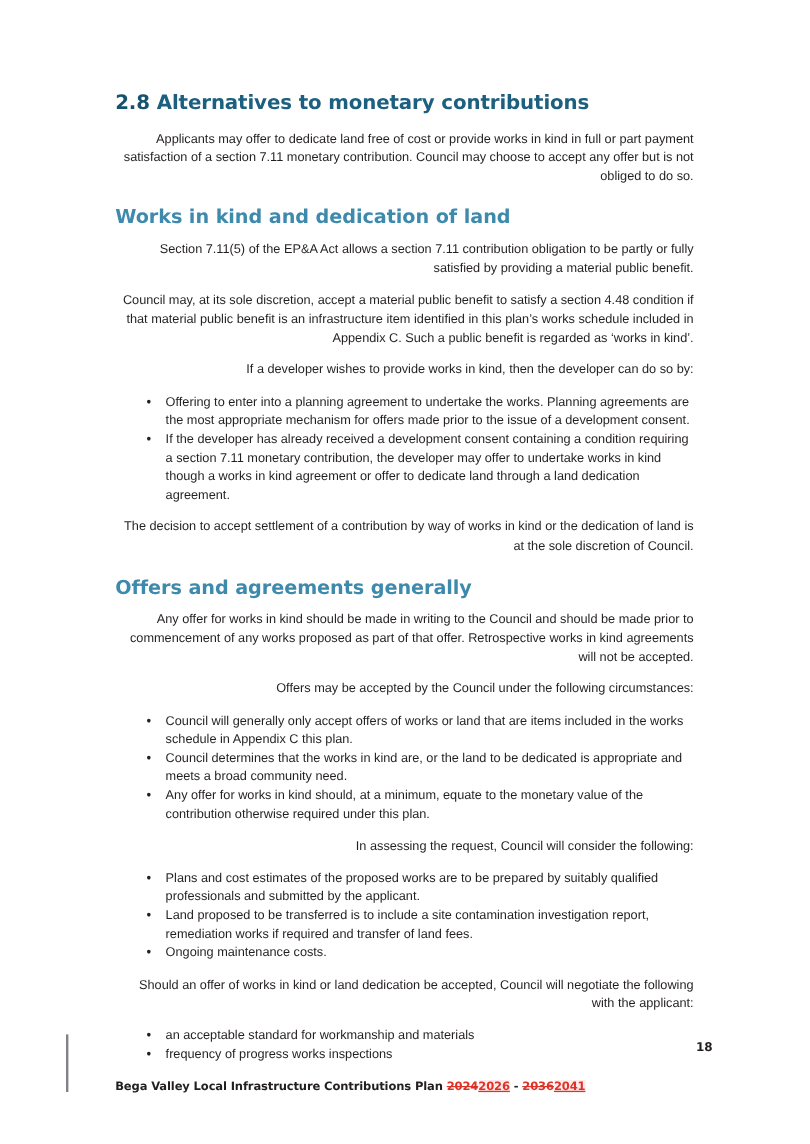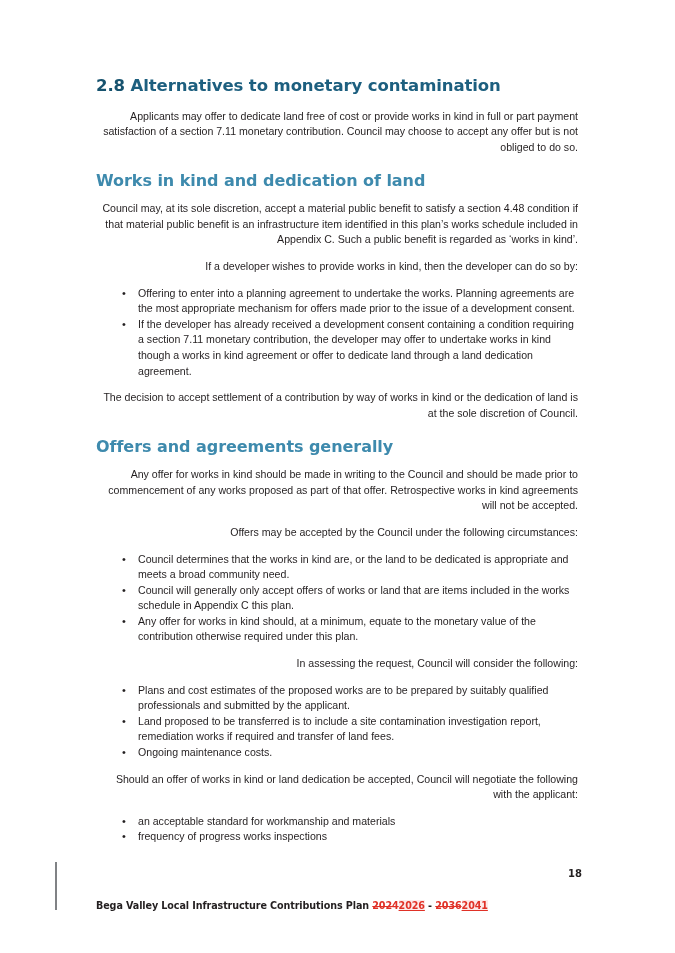--- a/index.html
+++ b/index.html
@@ -112,21 +112,21 @@
   .footer-title .ins {
     color: #e03127;
     text-decoration: underline;
     background: #fdeaea;
   }
   .footer-title .sep {
     color: #231f20;
   }
   .page-number {
     position: absolute;
-    left: 472px;
+    left: 484px;
     top: 0;
     font-family: "DejaVu Sans", sans-serif;
     font-size: 10px;
     font-weight: 700;
     color: #231f20;
   }
 
   
   .change-bar {
     position: absolute;
@@ -139,45 +139,46 @@
 </style>
 </head>
 <body>
 
 <div class="page">
 
   <div class="content">
 
     <h2 class="section-heading">
       <span class="num">2.8</span>
-      <span>Alternatives to monetary contamination</span>
+      <span>Alternatives to monetary contributions</span>
     </h2>
 
     <p class="body-text">Applicants may offer to dedicate land free of cost or provide works in kind in full or part payment satisfaction of a section 7.11 monetary contribution. Council may choose to accept any offer but is not obliged to do so.</p>
 
     <h3 class="sub-heading">Works in kind and dedication of land</h3>
 
+    <p class="body-text">Section 7.11(5) of the EP&amp;A Act allows a section 7.11 contribution obligation to be partly or fully satisfied by providing a material public benefit.</p>
     <p class="body-text">Council may, at its sole discretion, accept a material public benefit to satisfy a section 4.48 condition if that material public benefit is an infrastructure item identified in this plan’s works schedule included in Appendix C. Such a public benefit is regarded as ‘works in kind’.</p>
     <p class="body-text">If a developer wishes to provide works in kind, then the developer can do so by:</p>
 
     <ul class="bullets">
       <li>Offering to enter into a planning agreement to undertake the works. Planning agreements are the most appropriate mechanism for offers made prior to the issue of a development consent.</li>
       <li>If the developer has already received a development consent containing a condition requiring a section 7.11 monetary contribution, the developer may offer to undertake works in kind though a works in kind agreement or offer to dedicate land through a land dedication agreement.</li>
     </ul>
 
     <p class="body-text">The decision to accept settlement of a contribution by way of works in kind or the dedication of land is at the sole discretion of Council.</p>
 
     <h3 class="sub-heading">Offers and agreements generally</h3>
 
     <p class="body-text">Any offer for works in kind should be made in writing to the Council and should be made prior to commencement of any works proposed as part of that offer. Retrospective works in kind agreements will not be accepted.</p>
     <p class="body-text">Offers may be accepted by the Council under the following circumstances:</p>
 
     <ul class="bullets">
+      <li>Council will generally only accept offers of works or land that are items included in the works schedule in Appendix C this plan.</li>
       <li>Council determines that the works in kind are, or the land to be dedicated is appropriate and meets a broad community need.</li>
-      <li>Council will generally only accept offers of works or land that are items included in the works schedule in Appendix C this plan.</li>
       <li>Any offer for works in kind should, at a minimum, equate to the monetary value of the contribution otherwise required under this plan.</li>
     </ul>
 
     <p class="body-text">In assessing the request, Council will consider the following:</p>
 
     <ul class="bullets">
       <li>Plans and cost estimates of the proposed works are to be prepared by suitably qualified professionals and submitted by the applicant.</li>
       <li>Land proposed to be transferred is to include a site contamination investigation report, remediation works if required and transfer of land fees.</li>
       <li>Ongoing maintenance costs.</li>
     </ul>

